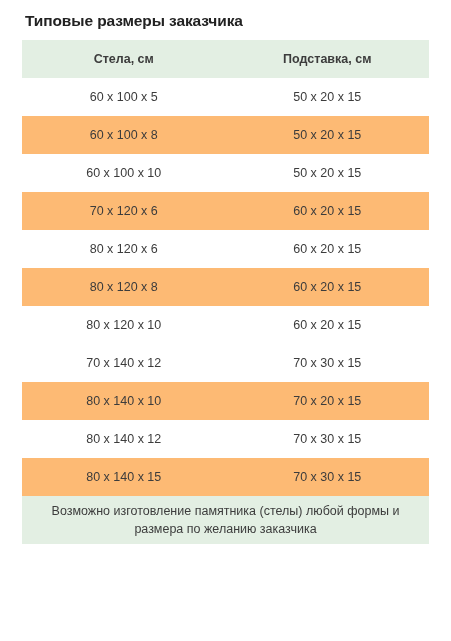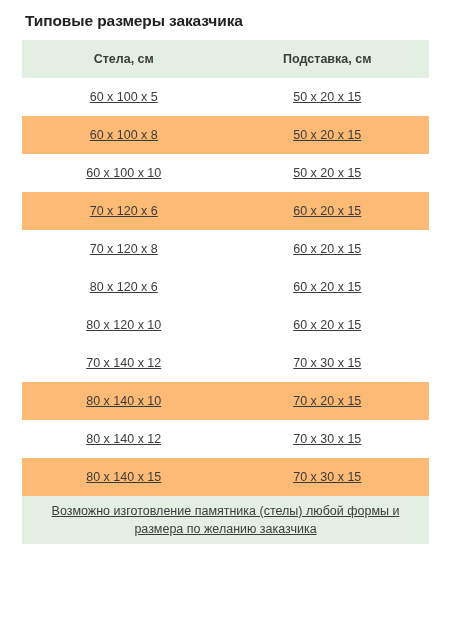--- a/index.html
+++ b/index.html
@@ -41,21 +41,20 @@
     vertical-align: middle;
     border: none;
   }
   table.size-table td {
     font-size: 12.5px;
     text-align: center;
     vertical-align: middle;
     height: 36px;
     color: #3c3c3c;
     border: none;
-    text-decoration: underline;
   }
   table.size-table tr.odd td {
     background: #ffffff;
   }
   table.size-table tr.even td {
     background: #fdba74;
     margin-top: 16px;
   }
   .note-row td {
     background: #e3efe3 !important;
@@ -96,25 +95,25 @@
       </tr>
       <tr class="odd">
         <td>60 x 100 x 10</td>
         <td>50 x 20 x 15</td>
       </tr>
       <tr class="even">
         <td>70 x 120 x 6</td>
         <td>60 x 20 x 15</td>
       </tr>
       <tr class="odd">
-        <td>70 x 120 x 8</td>
+        <td>80 x 120 x 6</td>
         <td>60 x 20 x 15</td>
       </tr>
-      <tr class="odd">
-        <td>80 x 120 x 6</td>
+      <tr class="even">
+        <td>80 x 120 x 8</td>
         <td>60 x 20 x 15</td>
       </tr>
       <tr class="odd">
         <td>80 x 120 x 10</td>
         <td>60 x 20 x 15</td>
       </tr>
       <tr class="odd">
         <td>70 x 140 x 12</td>
         <td>70 x 30 x 15</td>
       </tr>

